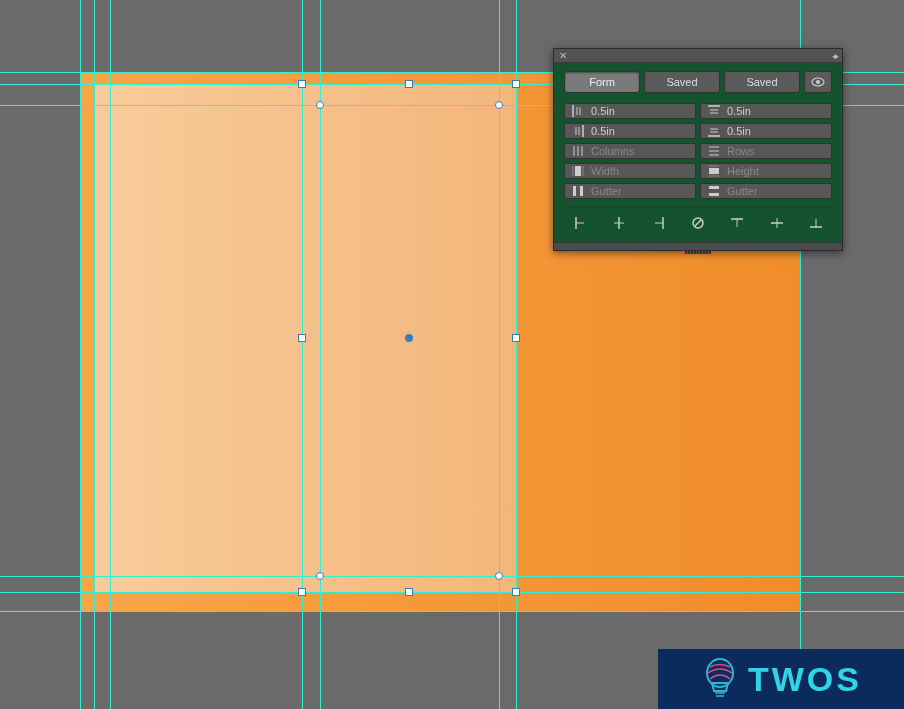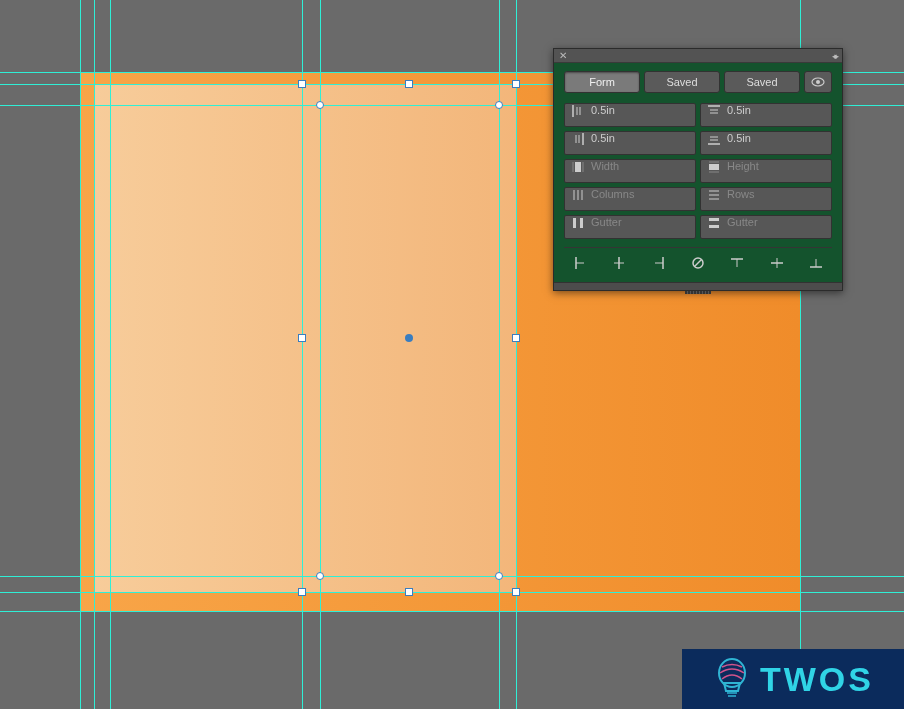--- a/index.html
+++ b/index.html
@@ -94,26 +94,26 @@
 }
 .tab.active {
   background: #7a7a7a;
   box-shadow: inset 0 1px 2px rgba(0,0,0,0.4);
   color: #f0f0f0;
 }
 .tab.eye { flex: 0 0 28px; }
 .field-row { display: flex; gap: 4px; margin-bottom: 4px; }
 .field {
   flex: 1;
-  height: 24px;
+  height: 16px;
   background: #575757;
   border: 1px solid #323232;
   border-radius: 2px;
   display: flex;
-  align-items: flex-start;
+  align-items: center;
   padding: 0 6px;
   gap: 6px;
   color: #ccc;
   font-size: 11px;
 }
 .field.placeholder { color: #888; }
 .ficon { width: 14px; display: flex; align-items: center; justify-content: center; color: #ccc; flex-shrink: 0; }
 .add-row { display: flex; gap: 4px; margin-top: 28px; }
 .add-btn {
   flex: 1;
@@ -150,21 +150,21 @@
   height: 8px;
   background: #4c4c4c;
   border-top: 1px solid #323232;
   text-align: center;
 }
 .grip { display: inline-block; width: 26px; height: 3px; background: repeating-linear-gradient(to right, #333 0 2px, #555 2px 3px); margin-top: 2px; }
 .watermark {
   position: absolute;
   right: 0;
   bottom: 0;
-  width: 222px;
+  width: 246px;
   height: 60px;
   background: #0b2b5c;
   display: flex;
   align-items: center;
   justify-content: center;
   gap: 8px;
 }
 .bulb {
   width: 40px; height: 40px;
   display: flex; align-items: center; justify-content: center;
@@ -281,59 +281,59 @@
             </svg>
         </span>
         <span>0.5in</span>
       </div>
     </div>
 
     <div class="field-row">
       <div class="field placeholder">
         <span class="ficon">
           <svg width="14" height="14" viewBox="0 0 14 14">
+              <line x1="3" y1="2" x2="3" y2="12" stroke="#ccc"></line>
+              <line x1="7" y1="2" x2="7" y2="12" stroke="#ccc"></line>
+              <line x1="11" y1="2" x2="11" y2="12" stroke="#ccc"></line>
+            </svg>
+        </span>
+        <span>Columns</span>
+      </div>
+      <div class="field placeholder">
+        <span class="ficon">
+          <svg width="14" height="14" viewBox="0 0 14 14">
+              <line x1="2" y1="3" x2="12" y2="3" stroke="#ccc"></line>
+              <line x1="2" y1="7" x2="12" y2="7" stroke="#ccc"></line>
+              <line x1="2" y1="11" x2="12" y2="11" stroke="#ccc"></line>
+            </svg>
+        </span>
+        <span>Rows</span>
+      </div>
+    </div>
+
+    <div class="field-row">
+      <div class="field placeholder">
+        <span class="ficon">
+          <svg width="14" height="14" viewBox="0 0 14 14">
               <rect x="4" y="2" width="6" height="10" fill="#ccc"></rect>
               <line x1="2" y1="2" x2="2" y2="12" stroke="#888"></line>
               <line x1="12" y1="2" x2="12" y2="12" stroke="#888"></line>
             </svg>
         </span>
         <span>Width</span>
       </div>
       <div class="field placeholder">
         <span class="ficon">
           <svg width="14" height="14" viewBox="0 0 14 14">
               <rect x="2" y="4" width="10" height="6" fill="#ccc"></rect>
               <line x1="2" y1="2" x2="12" y2="2" stroke="#888"></line>
               <line x1="2" y1="12" x2="12" y2="12" stroke="#888"></line>
             </svg>
         </span>
         <span>Height</span>
-      </div>
-    </div>
-
-    <div class="field-row">
-      <div class="field placeholder">
-        <span class="ficon">
-          <svg width="14" height="14" viewBox="0 0 14 14">
-              <line x1="3" y1="2" x2="3" y2="12" stroke="#ccc"></line>
-              <line x1="7" y1="2" x2="7" y2="12" stroke="#ccc"></line>
-              <line x1="11" y1="2" x2="11" y2="12" stroke="#ccc"></line>
-            </svg>
-        </span>
-        <span>Columns</span>
-      </div>
-      <div class="field placeholder">
-        <span class="ficon">
-          <svg width="14" height="14" viewBox="0 0 14 14">
-              <line x1="2" y1="3" x2="12" y2="3" stroke="#ccc"></line>
-              <line x1="2" y1="7" x2="12" y2="7" stroke="#ccc"></line>
-              <line x1="2" y1="11" x2="12" y2="11" stroke="#ccc"></line>
-            </svg>
-        </span>
-        <span>Rows</span>
       </div>
     </div>
 
     <div class="field-row">
       <div class="field placeholder">
         <span class="ficon">
           <svg width="14" height="14" viewBox="0 0 14 14">
               <rect x="2" y="2" width="3" height="10" fill="#ccc"></rect>
               <rect x="9" y="2" width="3" height="10" fill="#ccc"></rect>
             </svg>

